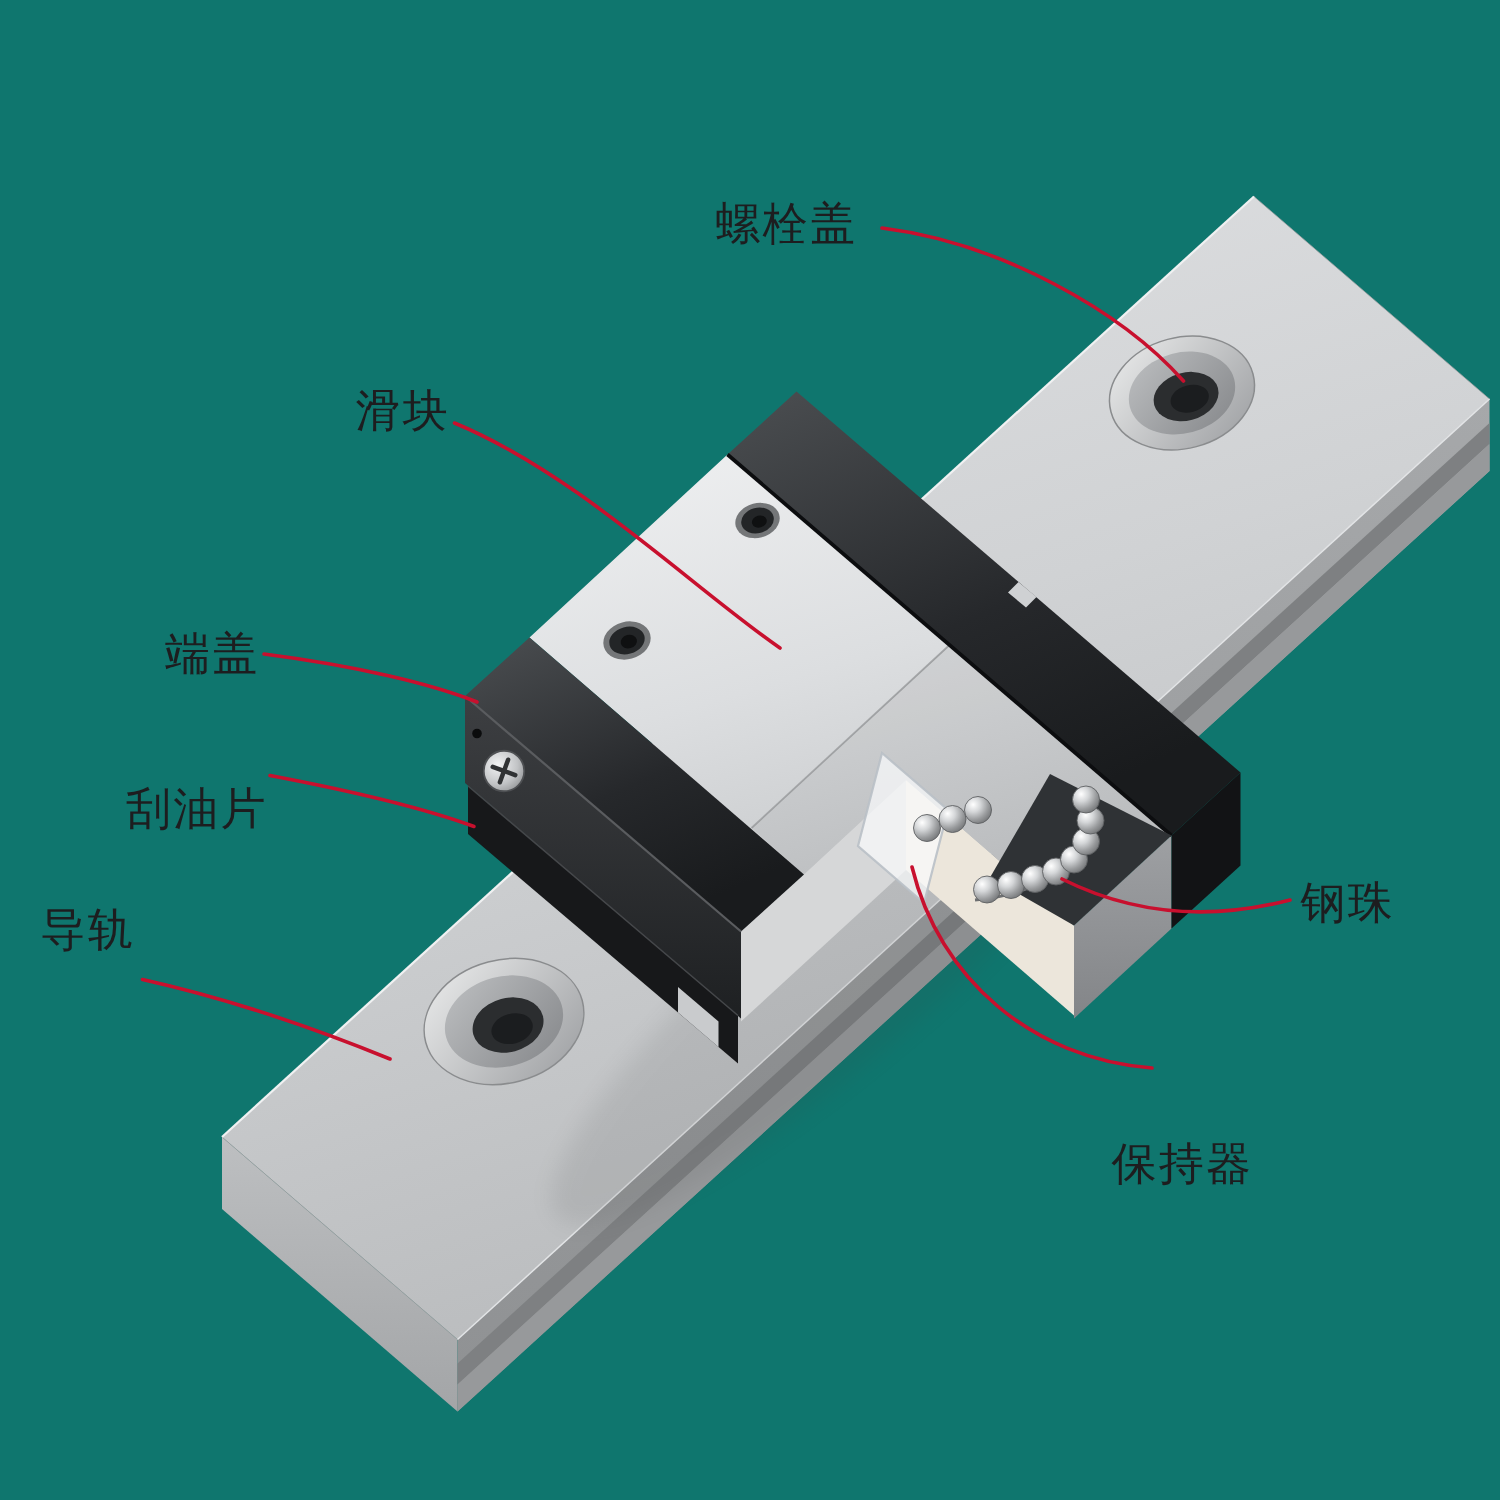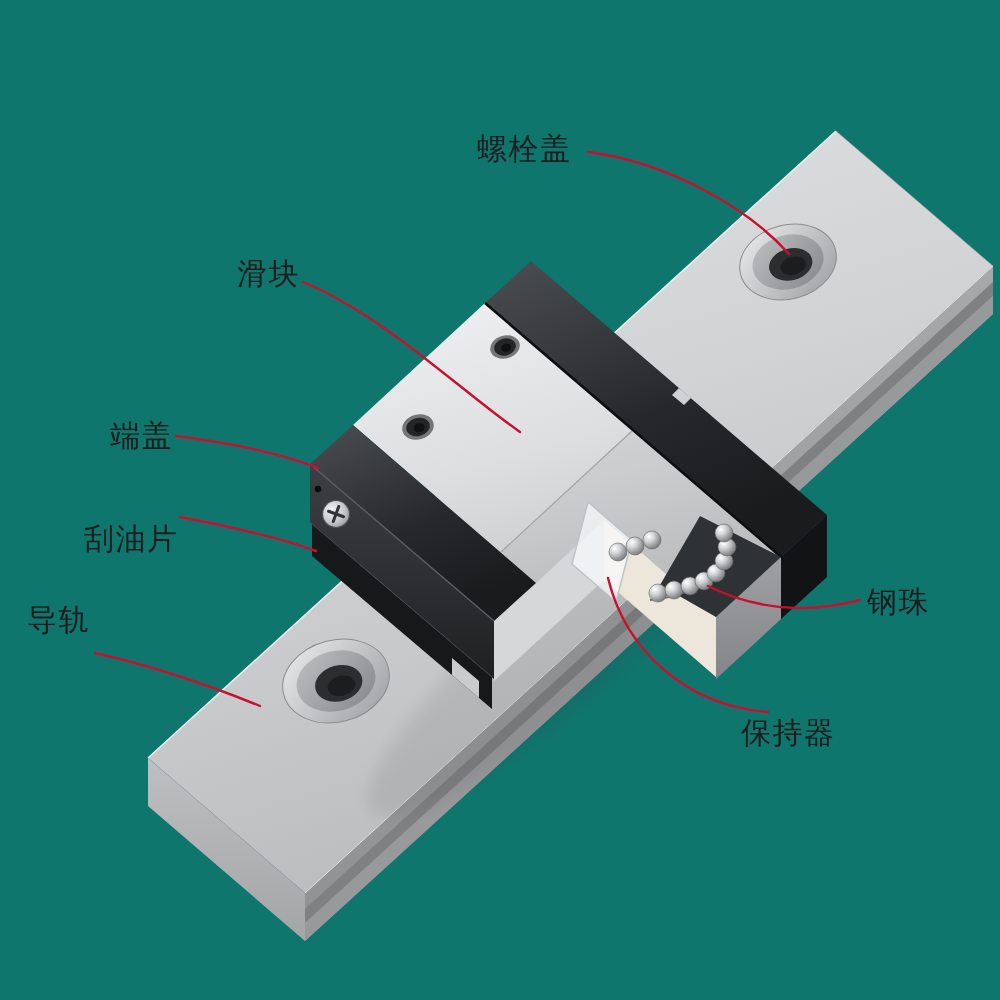--- a/index.html
+++ b/index.html
@@ -19,21 +19,21 @@
     color:#1d1d1f;
     white-space:nowrap;
     user-select:none;
   }
   .lbl-bolt-cover{left:477px;top:129px;}
   .lbl-slider{left:237px;top:254px;font-family:Liberation Serif, serif;}
   .lbl-end-cap{left:110px;top:416px;font-family:Liberation Serif, serif;}
   .lbl-oil-scraper{left:84px;top:519px;}
   .lbl-guide-rail{left:27px;top:600px;}
   .lbl-steel-ball{left:867px;top:582px;text-align:right;}
-  .lbl-retainer{left:741px;top:713px;}
+  .lbl-retainer{left:741px;top:756px;}
 </style>
 </head>
 <body>
 
 <div class="stage">
 
 <svg width="1000" height="1000" viewBox="0 0 1000 1000">
   <defs>
     <linearGradient id="railTopG" x1="0" y1="0" x2="0.35" y2="1">
       <stop offset="0" stop-color="#e2e3e5"></stop>

